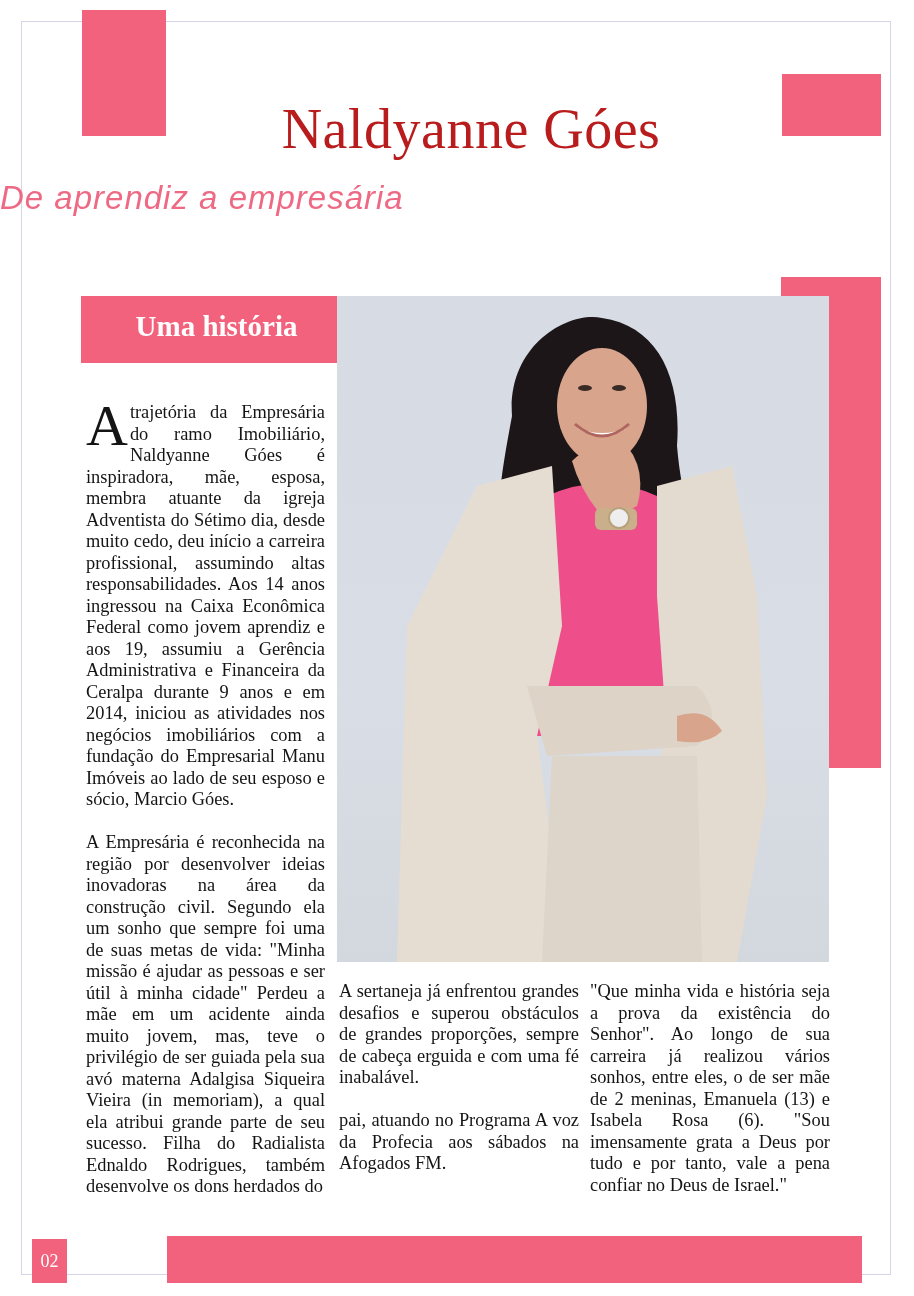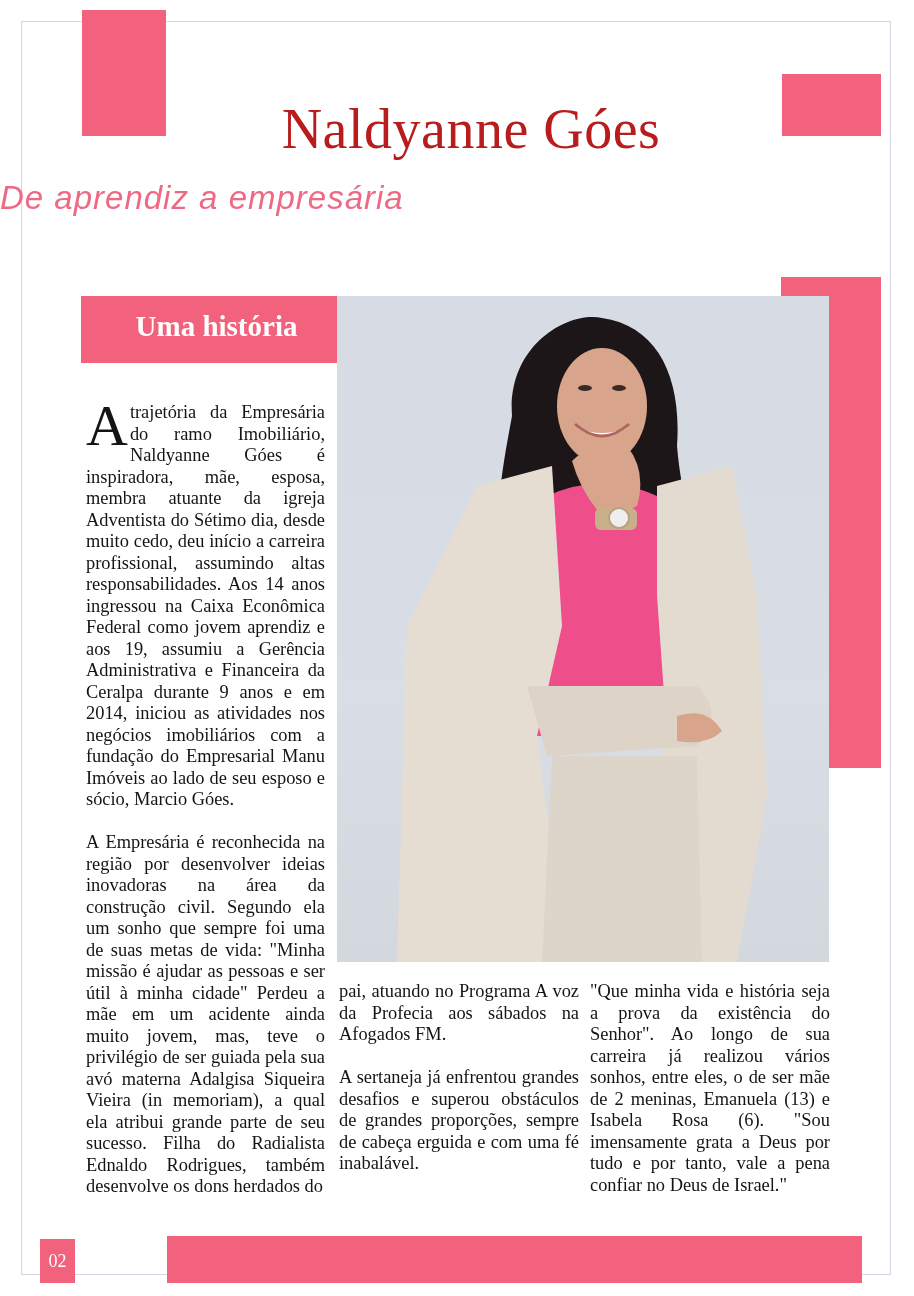--- a/index.html
+++ b/index.html
@@ -21,21 +21,21 @@
   .section-title { color:#ffffff; font-weight:bold; font-size:29px; line-height:31px;
                    text-align:center; padding-top:15px; margin-left:-20px; }
   .col { font-size:18.4px; line-height:21.5px; text-align:justify; hyphens:manual; }
   .col p { margin:0 0 21.5px 0; }
   .col1 { left:86px; top:402px; width:239px; }
   .col2 { left:339px; top:981px; width:240px; }
   .col3 { left:590px; top:981px; width:240px; }
   .dropcap { float:left; font-size:58px; line-height:44px; margin:0 2px 0 0; padding-top:2px; }
   .photo { left:337px; top:296px; width:492px; height:666px; overflow:hidden;
            background:linear-gradient(180deg,#d6dbe4 0%,#d9dde5 60%,#d3d7de 100%); }
-  .page-num { left:40px; top:1239px; width:35px; height:44px; color:#ffffff;
+  .page-num { left:32px; top:1239px; width:35px; height:44px; color:#ffffff;
               font-size:18px; line-height:44px; text-align:center; }
 </style>
 </head>
 <body>
 
 <div class="abs page-border"></div>
 
 <div class="abs pink" style="left:82px;top:10px;width:84px;height:126px;"></div>
 <div class="abs pink" style="left:782px;top:74px;width:99px;height:62px;"></div>
 <div class="abs pink" style="left:781px;top:277px;width:100px;height:491px;"></div>
@@ -82,21 +82,21 @@
     <path d="M215 460 L360 460 L365 666 L205 666 Z" fill="#ded5ca"></path>
   </svg>
 </div>
 
 <div class="abs col col1">
   <p><span class="dropcap">A</span><span> trajetória da Empresária do ramo Imobiliário, Naldyanne Góes é inspiradora, mãe, esposa, membra atuante da igreja Adventista do Sétimo dia, desde muito cedo, deu início a carreira profissio­nal, assumindo altas respon­sabilidades. Aos 14 anos ingressou na Caixa Econômica Federal como jovem aprendiz e aos 19, assumiu a Gerência Administrativa e Financeira da Ceralpa durante 9 anos e em 2014, iniciou as atividades nos negócios imobiliários com a fundação do Empresarial Manu Imóveis ao lado de seu esposo e sócio, Marcio Góes.</span></p>
   <p>A Empresária é reconhecida na região por desenvolver ideias inovadoras na área da construção civil. Segundo ela um sonho que sempre foi uma de suas metas de vida: "Minha missão é ajudar as pessoas e ser útil à minha cidade" Perdeu a mãe em um acidente ainda muito jovem, mas, teve o privilégio de ser guiada pela sua avó materna Adalgisa Siqueira Vieira (in memoriam), a qual ela atribui grande parte de seu sucesso. Filha do Radialista Ednaldo Rodrigues, também desen­volve os dons herdados do</p>
 </div>
 
 <div class="abs col col2">
+  <p>A sertaneja já enfrentou grandes desafios e superou obstáculos de grandes pro­porções, sempre de cabeça erguida e com uma fé inabalável.</p>
   <p>pai, atuando no Programa A voz da Profecia aos sábados na Afogados FM.</p>
-  <p>A sertaneja já enfrentou grandes desafios e superou obstáculos de grandes pro­porções, sempre de cabeça erguida e com uma fé inabalável.</p>
 </div>
 
 <div class="abs col col3">
   <p>"Que minha vida e história seja a prova da existência do Senhor". Ao longo de sua carreira já realizou vários sonhos, entre eles, o de ser mãe de 2 meninas, Emanuela (13) e Isabela Rosa (6). "Sou imensamente grata a Deus por tudo e por tanto, vale a pena confiar no Deus de Israel."</p>
 </div>
 
 <div class="abs pink page-num">02</div>
 
 </body></html>

